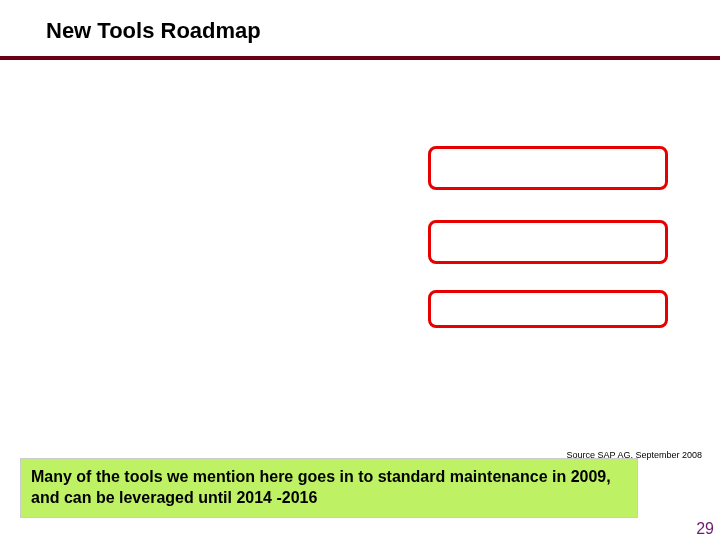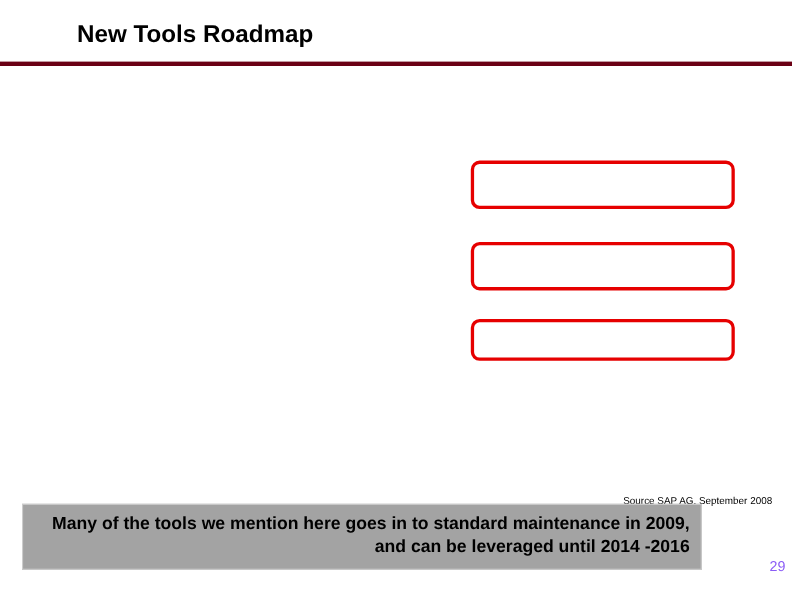--- a/index.html
+++ b/index.html
@@ -15,21 +15,20 @@
       position: relative;
       overflow: hidden;
     }
     .title-area {
       padding: 18px 0 8px 46px;
     }
     .slide-title {
       font-size: 22px;
       font-weight: bold;
       color: #000000;
-      margin-left: 24px;
     }
     .title-underline {
       height: 4px;
       background: #6b0015;
       width: 100%;
       margin-top: 4px;
     }
     .content-area {
       position: relative;
       width: 100%;
@@ -64,37 +63,37 @@
       right: 18px;
       top: 450px;
       font-size: 9px;
       color: #000000;
     }
     .bottom-callout {
       position: absolute;
       left: 20px;
       bottom: 22px;
       width: 618px;
-      background: #a3a3a3;
+      background: #bef264;
       border: 1px solid #cccccc;
       padding: 8px 10px;
-      text-align: right;
+      text-align: left;
     }
     .callout-text {
       font-size: 16px;
       font-weight: bold;
       color: #000000;
       line-height: 1.3;
     }
     .page-number {
       position: absolute;
       right: 6px;
-      bottom: 18px;
-      font-size: 13px;
-      color: #8b5cf6;
+      bottom: 2px;
+      font-size: 16px;
+      color: #701a75;
     }
   </style>
 </head>
 <body>
 
 <div class="title-area">
   <h1 class="slide-title">New Tools Roadmap</h1>
 </div>
 <div class="title-underline"></div>
 

